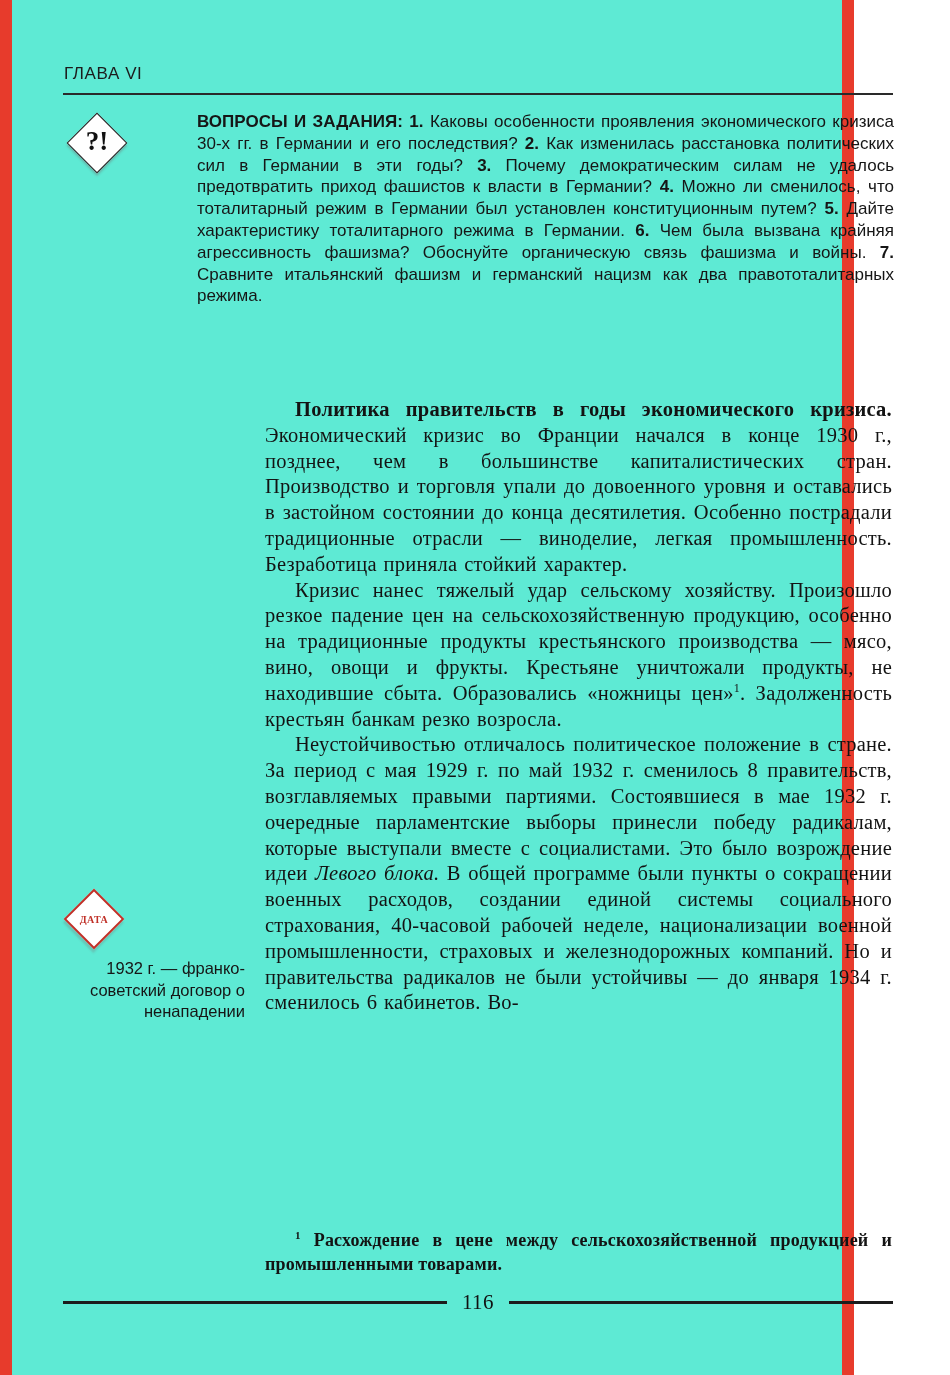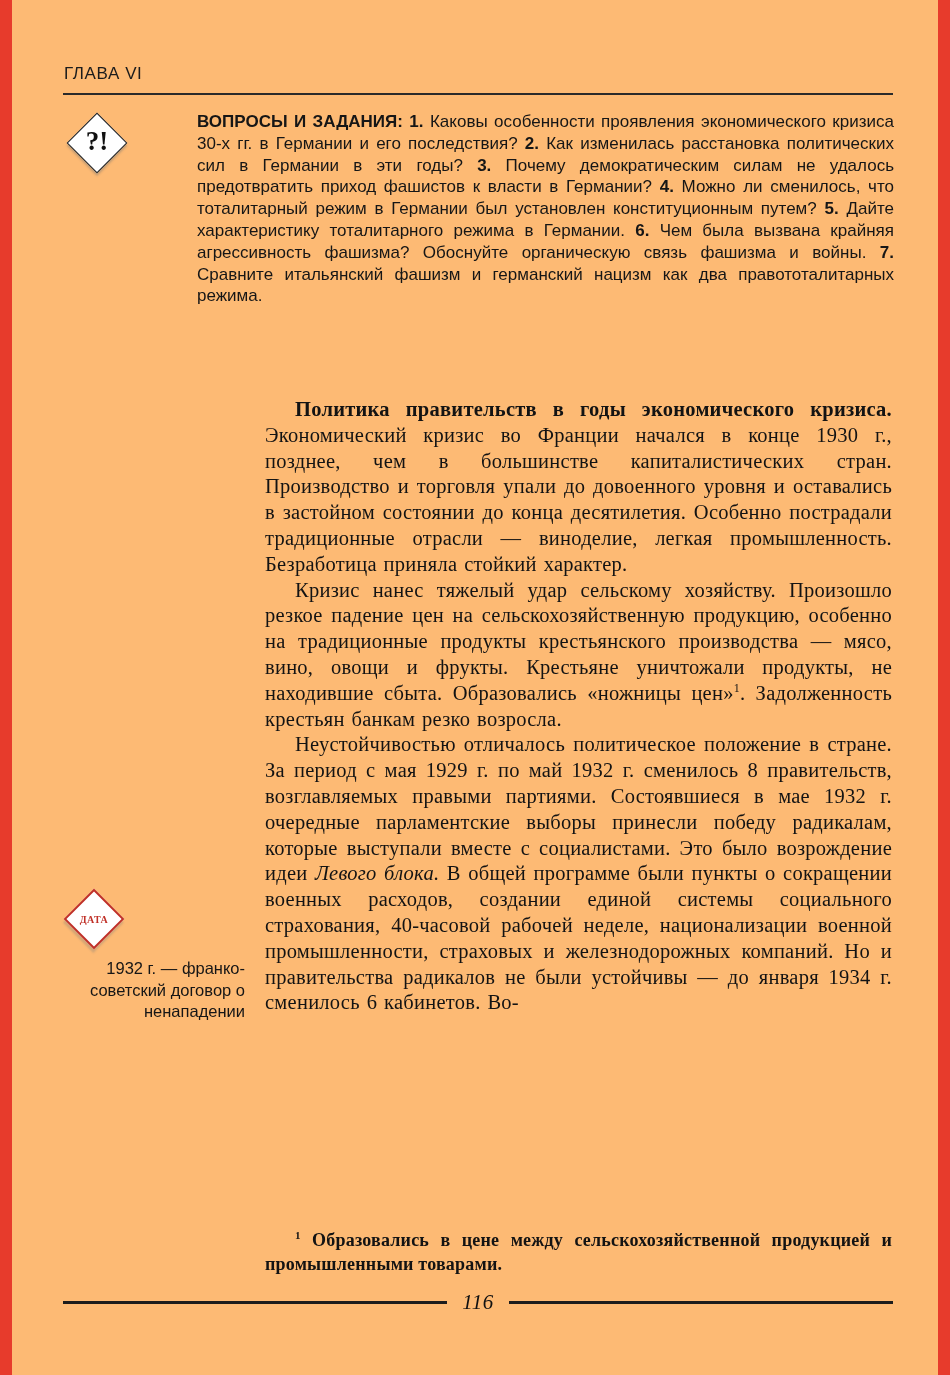--- a/index.html
+++ b/index.html
@@ -1,21 +1,21 @@
 <!DOCTYPE html>
 <html lang="ru"><head>
 <meta charset="utf-8">
 <style>
   * { margin: 0; padding: 0; box-sizing: border-box; }
   html, body { background: #ffffff; overflow: hidden; }
   .page {
     position: relative;
-    width: 950px;
+    width: 854px;
     height: 1375px;
-    background: #fdba74;
+    background: #5eead4;
     color: #141414;
     font-family: "Liberation Serif", serif;
   }
   .red-bar {
     position: absolute;
     top: 0;
     width: 12px;
     height: 1375px;
     background: #e73b2c;
   }
@@ -144,21 +144,20 @@
   .footnote sup { font-size: 11px; line-height: 0; }
 
   .footer {
     position: absolute;
     left: 63px;
     top: 1290px;
     width: 830px;
     display: flex;
     align-items: center;
     gap: 15px;
-    font-style: italic;
   }
   .footer-rule {
     flex: 1;
     height: 3px;
     background: #1c1c1c;
   }
   .page-num {
     font-family: "Liberation Serif", serif;
     font-size: 21px;
     letter-spacing: 0.5px;
@@ -206,21 +205,21 @@
     <p><span>Неустойчивостью отличалось политическое положение в стране. За период с мая 1929 г. по май 1932 г. сменилось 8 правительств, возглавляемых правыми партиями. Состоявшиеся в мае 1932 г. очередные парламентские выборы принесли победу радикалам, которые выступали вместе с социалистами. Это было возрождение идеи </span><i>Левого блока.</i><span> В общей программе были пункты о сокращении военных расходов, создании единой системы социального страхования, 40-часовой рабочей неделе, национализации военной промышленности, страховых и железнодорожных компаний. Но и правительства радикалов не были устойчивы — до января 1934 г. сменилось 6 кабинетов. Во-</span></p>
   </div>
 
   <div class="icon-box data-icon">
     <div class="diamond red-diamond"></div>
     <span class="icon-glyph data-glyph">ДАТА</span>
   </div>
   <div class="side-caption">1932 г. — франко-советский договор о ненападении</div>
 
   <div class="footnote">
-    <sup>1</sup> <span>Образовались в цене между сельскохозяйственной продукцией и промышленными товарами.</span>
+    <sup>1</sup> <span>Расхождение в цене между сельскохозяйственной продукцией и промышленными товарами.</span>
   </div>
 
   <div class="footer">
     <div class="footer-rule"></div>
     <div class="page-num">116</div>
     <div class="footer-rule"></div>
   </div>
 
 </div>
 

